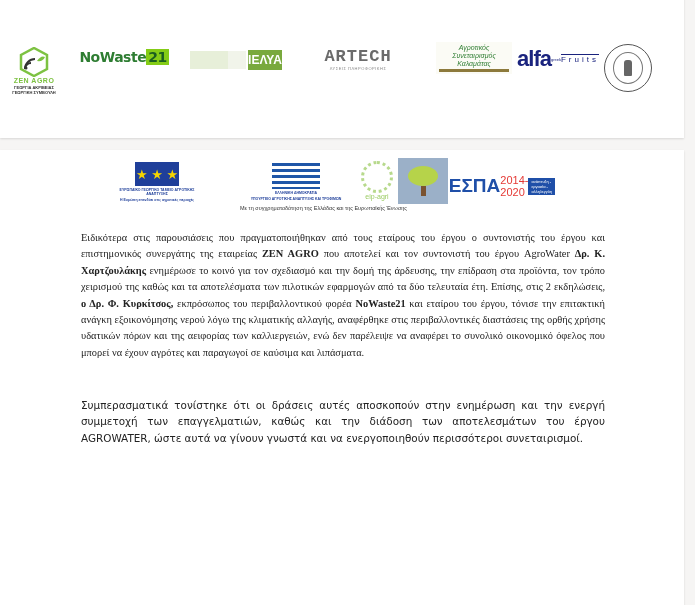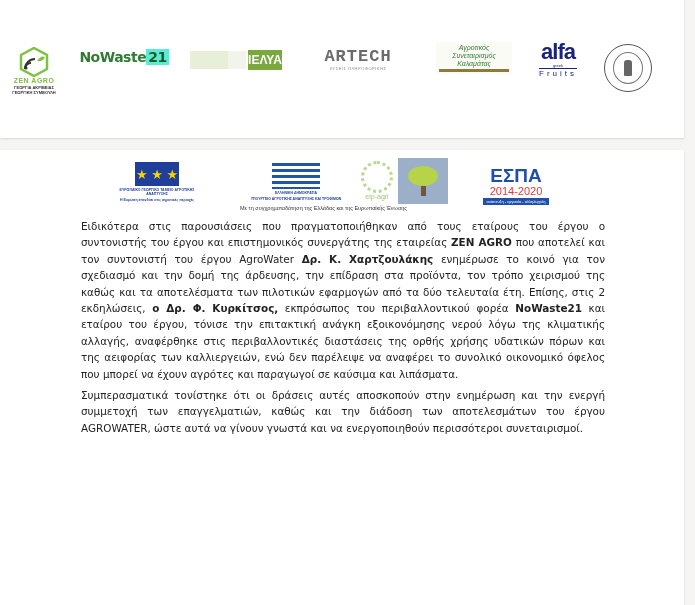--- a/index.html
+++ b/index.html
@@ -17,36 +17,36 @@
   #page2 { top:150px; height:460px; }
   .logo { position:absolute; display:flex; align-items:center; justify-content:center; }
   
   #zen { left:8px; top:50px; width:52px; height:62px; flex-direction:column; }
   #zen .hex { width:30px; height:30px; position:relative; }
   #zen .t1 { font-size:7px; font-weight:bold; color:#7dc242; letter-spacing:0.5px; line-height:8px; }
   #zen .t2 { font-size:4px; color:#333; line-height:5px; text-align:center; font-weight:bold; }
   
   #nowaste { left:86px; top:58px; width:76px; height:18px; }
   #nowaste span { font-size:14px; font-weight:bold; color:#2e7d32; font-family:"DejaVu Sans", sans-serif; letter-spacing:-0.5px; }
-  #nowaste .num { background:#5eead4; color:#1b5e20; padding:0 2px; }
+  #nowaste .num { background:#84cc16; color:#1b5e20; padding:0 2px; }
   
   #elgo { left:182px; top:60px; width:108px; height:20px; }
   #elgo .pic { width:38px; height:18px; background:#e7efd9; }
   #elgo .txt { width:18px; height:18px; background:#f1f4ea; }
   #elgo .ielya { background:#79a93d; color:#fff; font-size:12px; font-weight:bold; padding:1px 0; height:18px; line-height:18px; margin-left:2px; }
   
   #artech { left:310px; top:55px; width:96px; height:28px; flex-direction:column; }
   #artech .name { font-size:17px; font-weight:bold; color:#6b6b6b; letter-spacing:1px; font-family:Liberation Mono, monospace; }
   #artech .sub { font-size:4px; color:#888; letter-spacing:0.5px; }
   
   #agro { left:436px; top:52px; width:76px; height:32px; flex-direction:column; background:#fbfbf5; }
   #agro .l { font-size:7px; color:#2e7d32; line-height:8px; font-style:italic; }
   #agro .bar { width:70px; height:3px; background:#8d7a3c; margin-top:1px; }
   
-  #alfa { left:530px; top:48px; width:56px; height:42px; flex-direction:column; }
+  #alfa { left:530px; top:48px; width:56px; height:42px; flex-direction:row; }
   #alfa .a { font-size:22px; font-weight:bold; color:#1a237e; line-height:22px; letter-spacing:-1px; }
   #alfa .g { font-size:4px; color:#1a237e; }
   #alfa .f { font-size:8px; font-weight:normal; color:#1a237e; letter-spacing:3px; border-top:1px solid #1a237e; }
   
   #seal { left:604px; top:54px; width:46px; height:46px; border-radius:50%; border:1px solid #555; }
   #seal .inner { width:28px; height:30px; border-radius:50%; border:1px solid #777; display:flex; align-items:center; justify-content:center; }
   #seal .fig { width:8px; height:16px; background:#666; border-radius:3px 3px 1px 1px; }
 
   
   #eu { left:116px; top:12px; width:82px; height:40px; flex-direction:column; }
@@ -54,30 +54,30 @@
   #eu .cap { font-size:3.5px; color:#1f3f9a; font-weight:bold; margin-top:2px; text-align:center; line-height:4px; }
   #gr { left:246px; top:12px; width:100px; height:40px; flex-direction:column; }
   #gr .flag { width:48px; height:26px; background:repeating-linear-gradient(#1f56a8 0 3px,#fff 3px 6px); position:relative; }
   #gr .cap { font-size:3.5px; color:#1f3f9a; font-weight:bold; margin-top:2px; text-align:center; line-height:4px; }
   #elp { left:357px; top:8px; width:40px; height:44px; flex-direction:column; }
   #elp .burst { width:26px; height:26px; border-radius:50%; border:3px dotted #b7d98c; }
   #elp .cap { font-size:7px; color:#9ccc65; }
   #tree { left:398px; top:8px; width:50px; height:46px; background:#9bb0c8; flex-direction:column; }
   #tree .c { width:30px; height:20px; background:#b6d34a; border-radius:50%; }
   #tree .t { width:5px; height:10px; background:#7a5230; }
-  #espa { left:480px; top:16px; width:72px; height:40px; flex-direction:column; }
+  #espa { left:466px; top:16px; width:72px; height:40px; flex-direction:row; }
   #espa .a { font-size:19px; font-weight:bold; color:#1f4fa8; line-height:18px; }
   #espa .b { font-size:11px; font-weight:normal; color:#e53935; line-height:12px; }
   #espa .c { background:#1f4fa8; color:#fff; font-size:4px; padding:1px 3px; margin-top:1px; }
   #cofund { position:absolute; left:240px; top:55px; font-size:5.5px; color:#333; }
 
   .doc { position:absolute; left:81px; width:524px; font-family:"DejaVu Sans", sans-serif; font-size:10.4px; line-height:16.4px; color:#222; text-align:justify; }
   .doc b { font-weight:bold; }
-  #para1 { top:68px; }
-  #para2 { top:237px; }
+  #para1 { top:80px;font-family:Liberation Serif, serif; }
+  #para2 { top:247px; }
   #para3 { top:329px; }
   #para4 { top:378px; }
   .doc p { margin:0; }
 </style>
 </head>
 <body>
 
 <div class="page" id="page1">
   <div class="logo" id="zen">
     <svg class="hex" viewBox="0 0 30 30" width="30" height="30">

